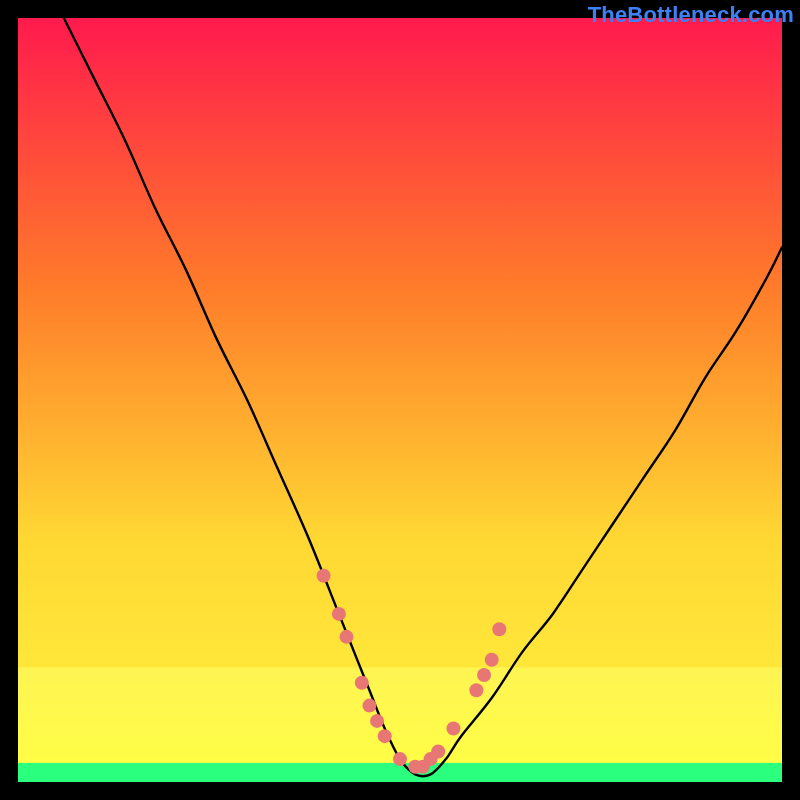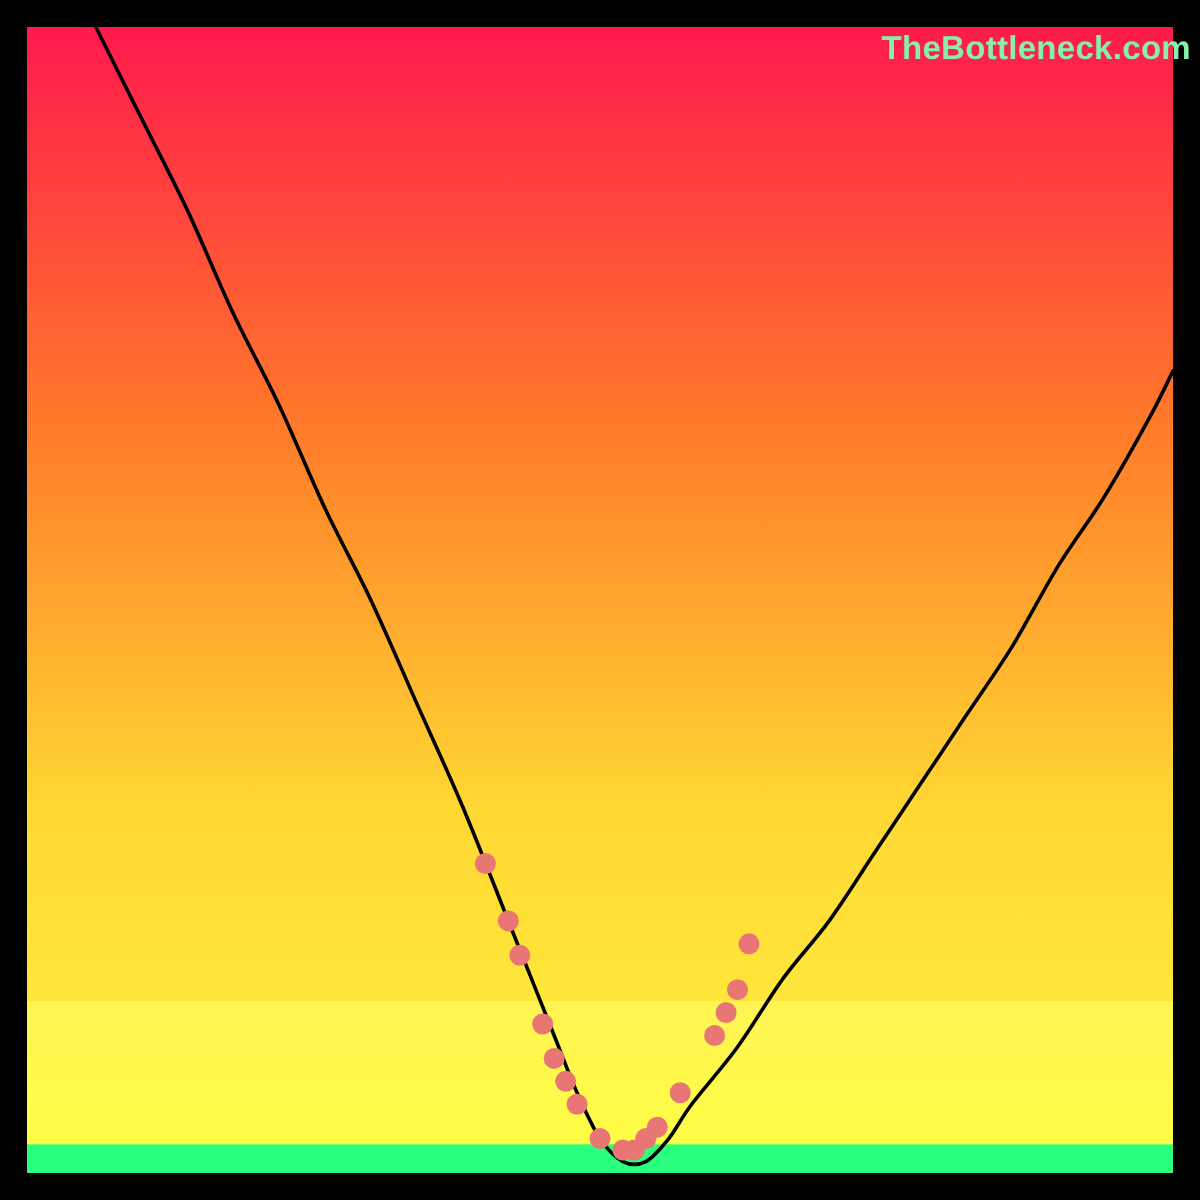--- a/index.html
+++ b/index.html
@@ -21,23 +21,23 @@
   }
   .plot {
     position: absolute;
     left: 0;
     top: 0;
     width: 764px;
     height: 764px;
   }
   .watermark {
     position: absolute;
-    top: 19px;
+    top: 2px;
     right: 6px;
-    color: #86efac;
+    color: #3b82f6;
     font-size: 22px;
     font-weight: 600;
     letter-spacing: 0.2px;
     user-select: none;
     pointer-events: none;
   }
   svg { display: block; }
 </style>
 </head>
 <body>

